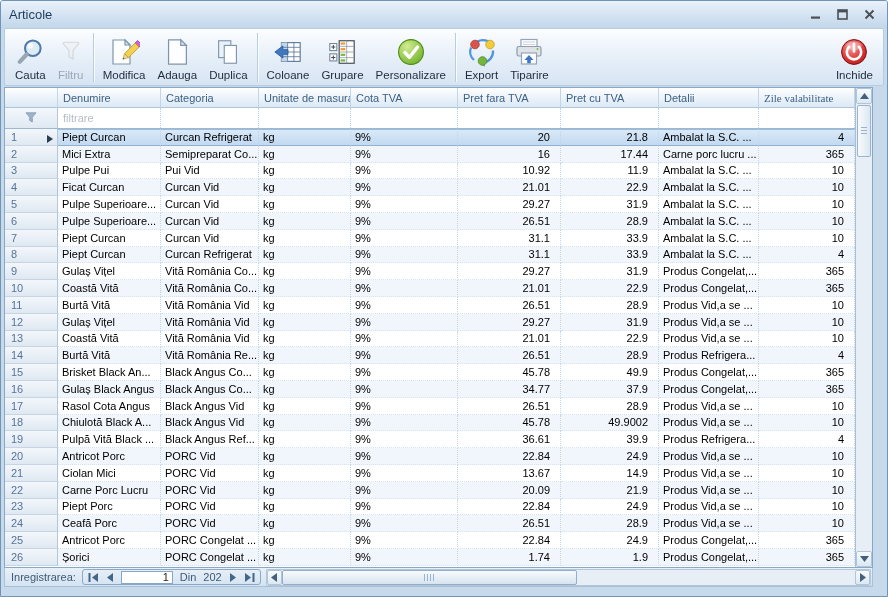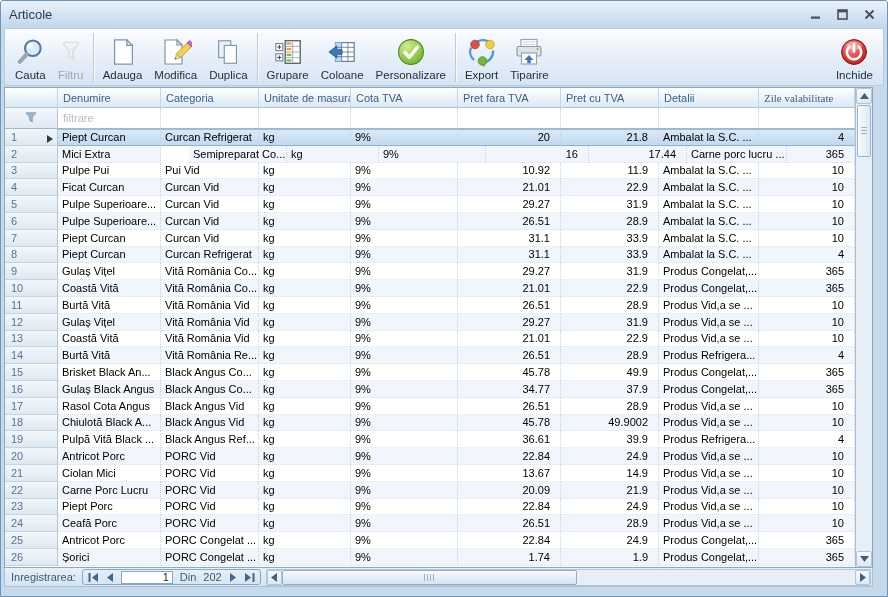--- a/index.html
+++ b/index.html
@@ -209,81 +209,81 @@
               <path d="M8 4 h16 c1.5 0 2.1 1.6 1 2.7 L18.5 14 v10.5 l-5 -2.8 V14 L7 6.7 C5.9 5.6 6.5 4 8 4 Z" fill="#eef0f3" stroke="#b6bcc4" stroke-width="1.4"></path>
             </svg>
           </span>
           <span class="tb-label">Filtru</span>
         </div>
       </div>
       <div class="tb-sep"></div>
       <div class="tb-group">
         <div class="tb-btn">
           <span class="tb-ico">
-            <svg width="30" height="32" viewBox="0 0 32 32">
-              <path d="M7 3 h13 l6 6 v20 H7 Z" fill="#fdfeff" stroke="#7e95ab" stroke-width="1.3"></path>
-              <path d="M20 3 l6 6 h-6 Z" fill="#d8e6f3" stroke="#7e95ab" stroke-width="1.3"></path>
-            </svg>
-          </span>
-          <span class="tb-label">Adauga</span>
-        </div>
-        <div class="tb-btn">
-          <span class="tb-ico">
             <svg width="32" height="32" viewBox="0 0 32 32">
               <path d="M5 4 h12 l5 5 v19 H5 Z" fill="#fdfeff" stroke="#7e95ab" stroke-width="1.2"></path>
               <path d="M17 4 l5 5 h-5 Z" fill="#d8e6f3" stroke="#7e95ab" stroke-width="1.2"></path>
               <g transform="rotate(45 22 16)">
                 <rect x="19.3" y="2.5" width="5.6" height="3.6" fill="#cf5fd6" stroke="#a23ba8" stroke-width="0.8"></rect>
                 <rect x="19.3" y="6.1" width="5.6" height="15" fill="#f6d14e" stroke="#b8962a" stroke-width="0.8"></rect>
                 <path d="M19.3 21.1 h5.6 l-2.8 5.2 Z" fill="#ecd79a" stroke="#b8962a" stroke-width="0.6"></path>
                 <path d="M21.4 24.6 l0.7 1.7 0.7 -1.7 Z" fill="#3a3a3a"></path>
               </g>
             </svg>
           </span>
           <span class="tb-label">Modifica</span>
         </div>
         <div class="tb-btn">
           <span class="tb-ico">
             <svg width="30" height="32" viewBox="0 0 32 32">
+              <path d="M7 3 h13 l6 6 v20 H7 Z" fill="#fdfeff" stroke="#7e95ab" stroke-width="1.3"></path>
+              <path d="M20 3 l6 6 h-6 Z" fill="#d8e6f3" stroke="#7e95ab" stroke-width="1.3"></path>
+            </svg>
+          </span>
+          <span class="tb-label">Adauga</span>
+        </div>
+        <div class="tb-btn">
+          <span class="tb-ico">
+            <svg width="30" height="32" viewBox="0 0 32 32">
               <rect x="6" y="4" width="13" height="18" fill="#e9f1f9" stroke="#7e95ab" stroke-width="1.2"></rect>
               <rect x="12" y="9" width="13" height="19" fill="#fdfeff" stroke="#7e95ab" stroke-width="1.2"></rect>
             </svg>
           </span>
           <span class="tb-label">Duplica</span>
         </div>
       </div>
       <div class="tb-sep"></div>
       <div class="tb-group">
+        <div class="tb-btn">
+          <span class="tb-ico">
+            <svg width="30" height="32" viewBox="0 0 32 32">
+              <rect x="9" y="6" width="20" height="20" fill="#ffffff" stroke="#5a7a9a" stroke-width="1.2"></rect>
+              <rect x="9" y="6" width="6.6" height="20" fill="#c3d7ec"></rect>
+              <path d="M15.6 6 v20 M22.3 6 v20 M9 11 h20 M9 16 h20 M9 21 h20" stroke="#5a7a9a" stroke-width="0.9"></path>
+              <path d="M2 16 l8.5 -6.5 v4 h5.5 v5 h-5.5 v4 Z" fill="#3f78c0" stroke="#2c5a96" stroke-width="0.9"></path>
+            </svg>
+          </span>
+          <span class="tb-label">Coloane</span>
+        </div>
         <div class="tb-btn">
           <span class="tb-ico">
             <svg width="30" height="32" viewBox="0 0 32 32">
               <rect x="13" y="4" width="16" height="24" fill="#ffffff" stroke="#3c4650" stroke-width="1.2"></rect>
               <path d="M13 10 h16 M13 16 h16 M13 22 h16 M21 4 v24" stroke="#8a949e" stroke-width="0.8"></path>
               <rect x="14.5" y="5.8" width="5" height="2.4" fill="#f49c2e"></rect>
               <rect x="14.5" y="11.8" width="5" height="2.4" fill="#f49c2e"></rect>
               <rect x="14.5" y="17.8" width="5" height="2.4" fill="#7cb845"></rect>
               <rect x="14.5" y="23.8" width="5" height="2.4" fill="#7cb845"></rect>
               <rect x="3" y="7" width="7.5" height="7.5" fill="#ffffff" stroke="#6c8096" stroke-width="1.1"></rect>
               <path d="M4.6 10.75 h4.3 M6.75 8.6 v4.3" stroke="#3c4650" stroke-width="1.1"></path>
               <rect x="3" y="18" width="7.5" height="7.5" fill="#ffffff" stroke="#6c8096" stroke-width="1.1"></rect>
               <path d="M4.6 21.75 h4.3 M6.75 19.6 v4.3" stroke="#3c4650" stroke-width="1.1"></path>
             </svg>
           </span>
           <span class="tb-label">Grupare</span>
-        </div>
-        <div class="tb-btn">
-          <span class="tb-ico">
-            <svg width="30" height="32" viewBox="0 0 32 32">
-              <rect x="9" y="6" width="20" height="20" fill="#ffffff" stroke="#5a7a9a" stroke-width="1.2"></rect>
-              <rect x="9" y="6" width="6.6" height="20" fill="#c3d7ec"></rect>
-              <path d="M15.6 6 v20 M22.3 6 v20 M9 11 h20 M9 16 h20 M9 21 h20" stroke="#5a7a9a" stroke-width="0.9"></path>
-              <path d="M2 16 l8.5 -6.5 v4 h5.5 v5 h-5.5 v4 Z" fill="#3f78c0" stroke="#2c5a96" stroke-width="0.9"></path>
-            </svg>
-          </span>
-          <span class="tb-label">Coloane</span>
         </div>
         <div class="tb-btn">
           <span class="tb-ico">
             <svg width="32" height="32" viewBox="0 0 32 32">
               <defs>
                 <radialGradient id="pg1" cx="0.35" cy="0.28" r="0.9">
                   <stop offset="0" stop-color="#d3ec92"></stop>
                   <stop offset="1" stop-color="#64ac1e"></stop>
                 </radialGradient>
               </defs>
@@ -388,21 +388,21 @@
             <div class="g-cell right" style="flex: 0 0 103px;">20</div>
             <div class="g-cell right" style="flex: 0 0 98px;">21.8</div>
             <div class="g-cell" style="flex: 0 0 100px;">Ambalat la S.C. ...</div>
             <div class="g-cell right" style="flex: 1 1 97px;">4</div>
           </div>
           <div class="g-row alt">
             <div class="g-rowhdr">
               <span>2</span>
             </div>
             <div class="g-cell" style="flex: 0 0 103px;">Mici Extra</div>
-            <div class="g-cell" style="flex: 0 0 98px; margin-left: 28px;">Semipreparat Co...</div>
+            <div class="g-cell" style="flex: 0 0 98px;">Semipreparat Co...</div>
             <div class="g-cell" style="flex: 0 0 92px;">kg</div>
             <div class="g-cell" style="flex: 0 0 107px;">9%</div>
             <div class="g-cell right" style="flex: 0 0 103px;">16</div>
             <div class="g-cell right" style="flex: 0 0 98px;">17.44</div>
             <div class="g-cell" style="flex: 0 0 100px;">Carne porc lucru ...</div>
             <div class="g-cell right" style="flex: 1 1 97px;">365</div>
           </div>
           <div class="g-row">
             <div class="g-rowhdr">
               <span>3</span>

